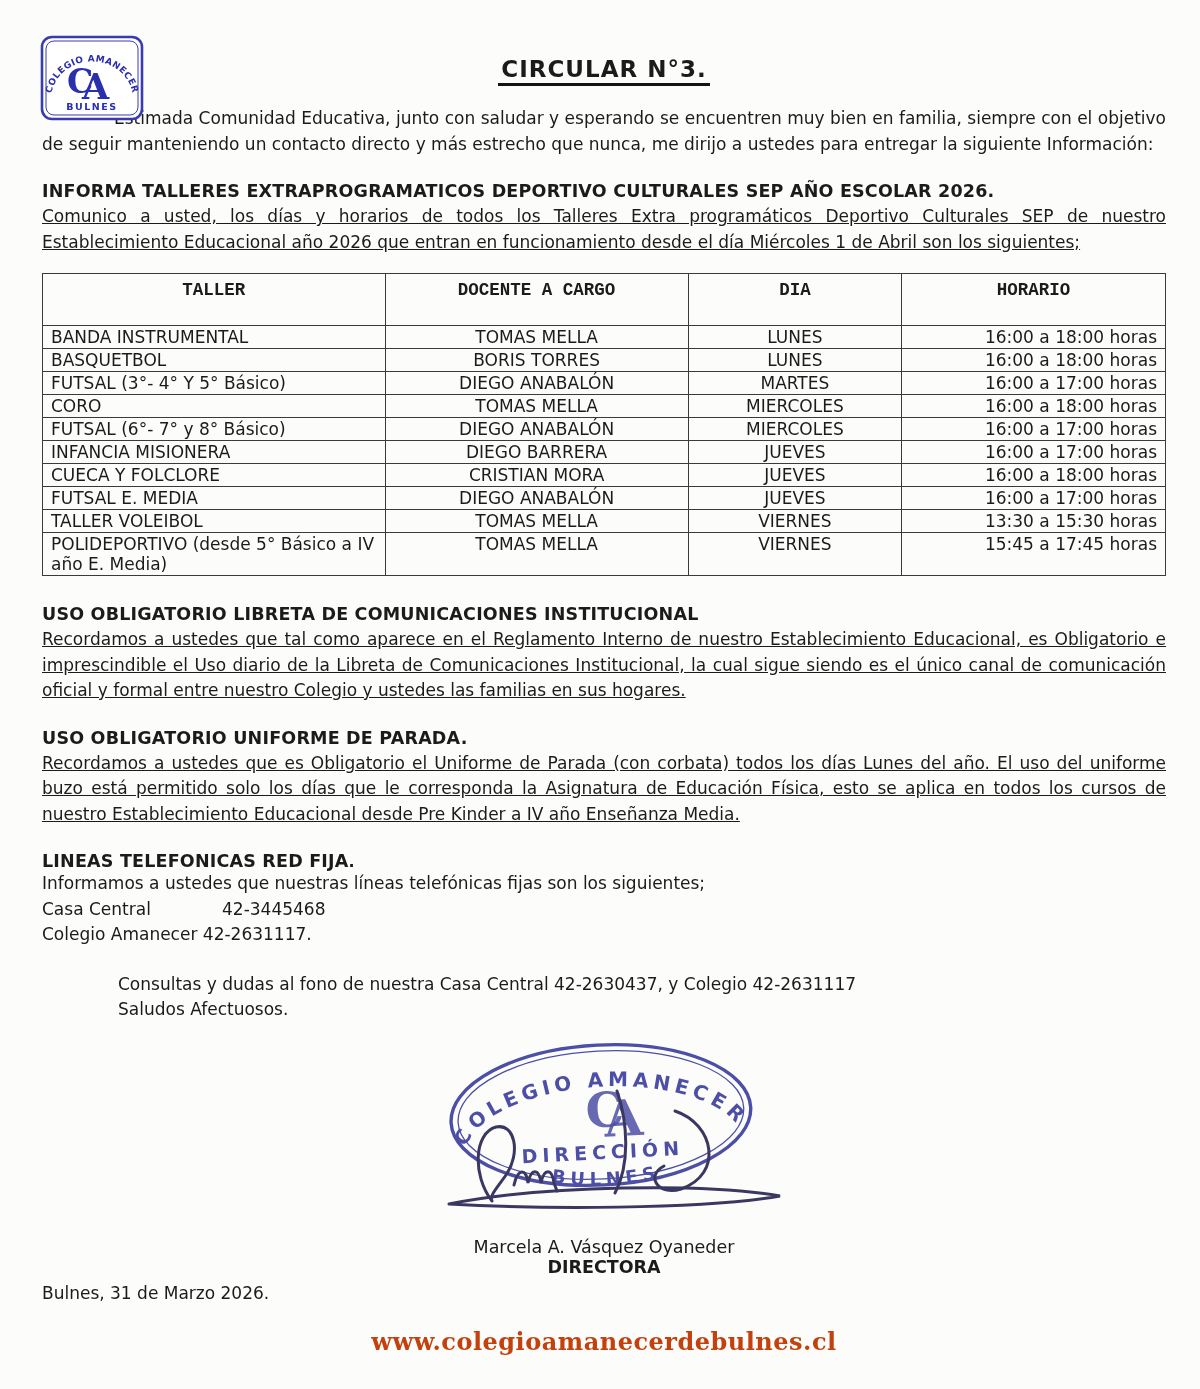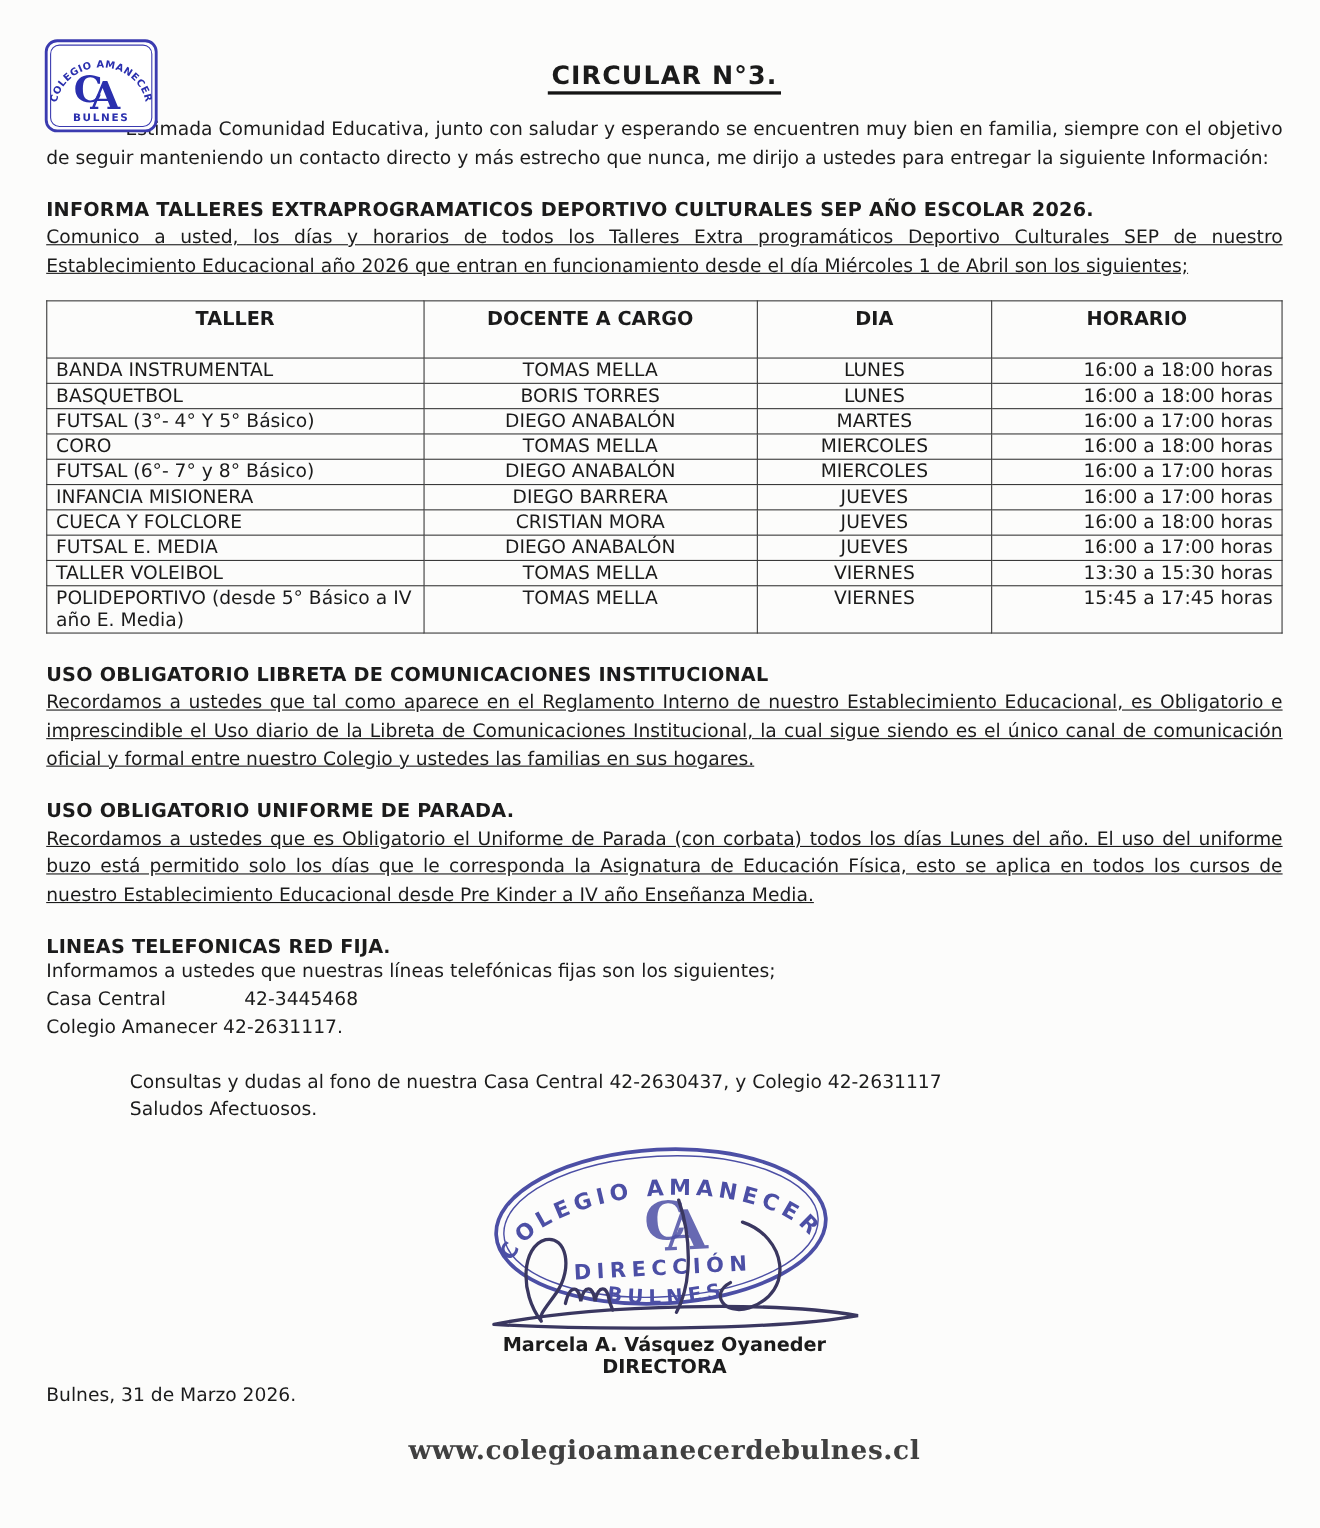--- a/index.html
+++ b/index.html
@@ -57,20 +57,21 @@
     border:1.6px solid #3a3a3a;
     padding:1px 8px;
   }
   table.sched th{
     font-weight:bold;
     text-align:center;
     vertical-align:top;
     padding-top:6px;
     height:44px;
     font-size:17.5px;
+    font-family:Liberation Mono, monospace;
   }
   td.c-taller{ width:30.5%; text-align:left; }
   td.c-docente{ width:27%; text-align:center; }
   td.c-dia{ width:19%; text-align:center; }
   td.c-horario{ width:23.5%; text-align:right; padding-left:15px; }
 
   .tel-line{ font-size:17px; line-height:1.5; }
   .tel-label-wide{ display:inline-block; min-width:180px; }
 
   .consultas-block{
@@ -80,42 +81,42 @@
     line-height:1.5;
   }
 
   .stamp-area{
     text-align:center;
     margin-top:2px;
     height:188px;
   }
   .sig-name{
     text-align:center;
-    font-weight:bold;
-    font-size:17.5px;
-    margin-top:0;
+    font-weight:normal;
+    font-size:17.5px;
+    margin-top:24px;
   }
   .sig-role{
     text-align:center;
     font-weight:bold;
     font-size:17.5px;
   }
   .dateline{
     font-size:17px;
     margin-top:6px;
   }
   .website-wrap{
     text-align:center;
     margin-top:24px;
   }
   .website{
     font-family:"DejaVu Serif","Liberation Serif",serif;
     font-weight:bold;
     font-size:24px;
-    color:#404040;
+    color:#c2410c;
     text-decoration:none;
     letter-spacing:0.5px;
   }
 </style>
 </head>
 <body>
 
 <div class="page">
 
   <svg class="logo" viewBox="0 0 104 86">

